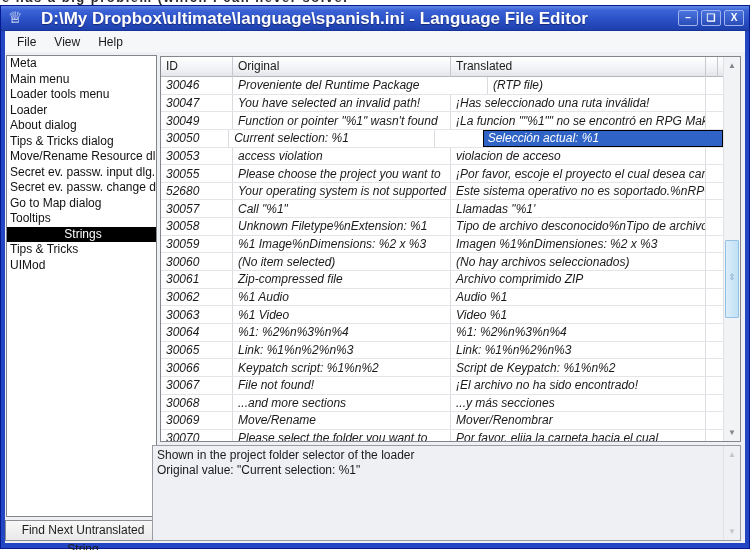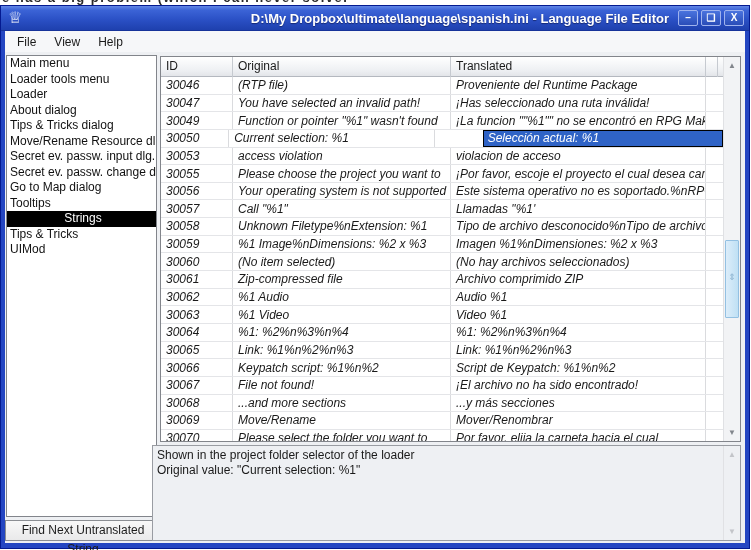--- a/index.html
+++ b/index.html
@@ -12,21 +12,21 @@
 
   
   .window { position:absolute; left:0; top:5px; width:750px; height:544px;
             background:#2446c2; border:1px solid #041a90; }
 
   .titlebar { position:absolute; left:0; top:0; width:748px; height:25px;
               background:linear-gradient(to bottom,#6186e6 0%, #3b63d6 18%, #2b51c6 55%, #1e40ae 100%);
               border-bottom:1px solid #16339a; }
   .app-icon { position:absolute; left:7px; top:3px; color:#fff; font-size:16px; line-height:18px; }
   .title-text { position:absolute; left:40px; right:80px; top:0; height:25px; line-height:25px;
-                text-align:right; color:#fff; font-size:13px; font-weight:bold;
+                text-align:left; color:#fff; font-size:17px; font-weight:bold;
                 white-space:nowrap; overflow:hidden; text-shadow:0 1px 1px rgba(0,0,30,.45); }
   .win-buttons { position:absolute; right:5px; top:4px; display:flex; gap:3px; }
   .win-btn { width:20px; height:16px; background:linear-gradient(#4a73de,#2a4db8);
              border:1px solid #9fb3ee; border-radius:2px; color:#fff; font-size:10px;
              line-height:14px; text-align:center; font-weight:bold; cursor:default; }
 
   .menubar { position:absolute; left:4px; top:25px; width:740px; height:21px;
              background:#f6f7f9; display:flex; align-items:center; padding-left:3px; }
   .menu-item { padding:18px 9px; font-size:12px; color:#1a1a1a; }
 
@@ -99,20 +99,21 @@
 
   <div class="menubar">
       <div class="menu-item">File</div>
       <div class="menu-item">View</div>
       <div class="menu-item">Help</div>
     </div>
 
   <div class="client">
 
     <div class="sidebar">
+        <div class="list-item">Meta</div>
         <div class="list-item">Main menu</div>
         <div class="list-item">Loader tools menu</div>
         <div class="list-item">Loader</div>
         <div class="list-item">About dialog</div>
         <div class="list-item">Tips &amp; Tricks dialog</div>
         <div class="list-item">Move/Rename Resource dlg.</div>
         <div class="list-item">Secret ev. passw. input dlg.</div>
         <div class="list-item">Secret ev. passw. change dlg.</div>
         <div class="list-item">Go to Map dialog</div>
         <div class="list-item">Tooltips</div>
@@ -127,22 +128,22 @@
       <div class="thead">
         <div class="th c-id">ID</div>
         <div class="th c-orig">Original</div>
         <div class="th c-tr">Translated</div>
         <div class="th c-x"></div>
         <div class="th fill"></div>
       </div>
       <div class="tbody">
           <div class="trow">
             <div class="td c-id">30046</div>
+            <div class="td c-tr">Proveniente del Runtime Package</div>
             <div class="td c-orig">(RTP file)</div>
-            <div class="td c-tr">Proveniente del Runtime Package</div>
           </div>
           <div class="trow">
             <div class="td c-id">30047</div>
             <div class="td c-orig">You have selected an invalid path!</div>
             <div class="td c-tr">¡Has seleccionado una ruta inválida!</div>
           </div>
           <div class="trow">
             <div class="td c-id">30049</div>
             <div class="td c-orig">Function or pointer "%1" wasn't found</div>
             <div class="td c-tr">¡La funcion ""%1"" no se encontró en RPG Maker!</div>
@@ -156,21 +157,21 @@
             <div class="td c-id">30053</div>
             <div class="td c-orig">access violation</div>
             <div class="td c-tr">violacion de acceso</div>
           </div>
           <div class="trow">
             <div class="td c-id">30055</div>
             <div class="td c-orig">Please choose the project you want to</div>
             <div class="td c-tr">¡Por favor, escoje el proyecto el cual desea cargar!</div>
           </div>
           <div class="trow">
-            <div class="td c-id">30056</div>
+            <div class="td c-id">52680</div>
             <div class="td c-orig">Your operating system is not supported</div>
             <div class="td c-tr">Este sistema operativo no es soportado.%nRPG Maker 20</div>
           </div>
           <div class="trow">
             <div class="td c-id">30057</div>
             <div class="td c-orig">Call "%1"</div>
             <div class="td c-tr">Llamadas "%1'</div>
           </div>
           <div class="trow">
             <div class="td c-id">30058</div>

